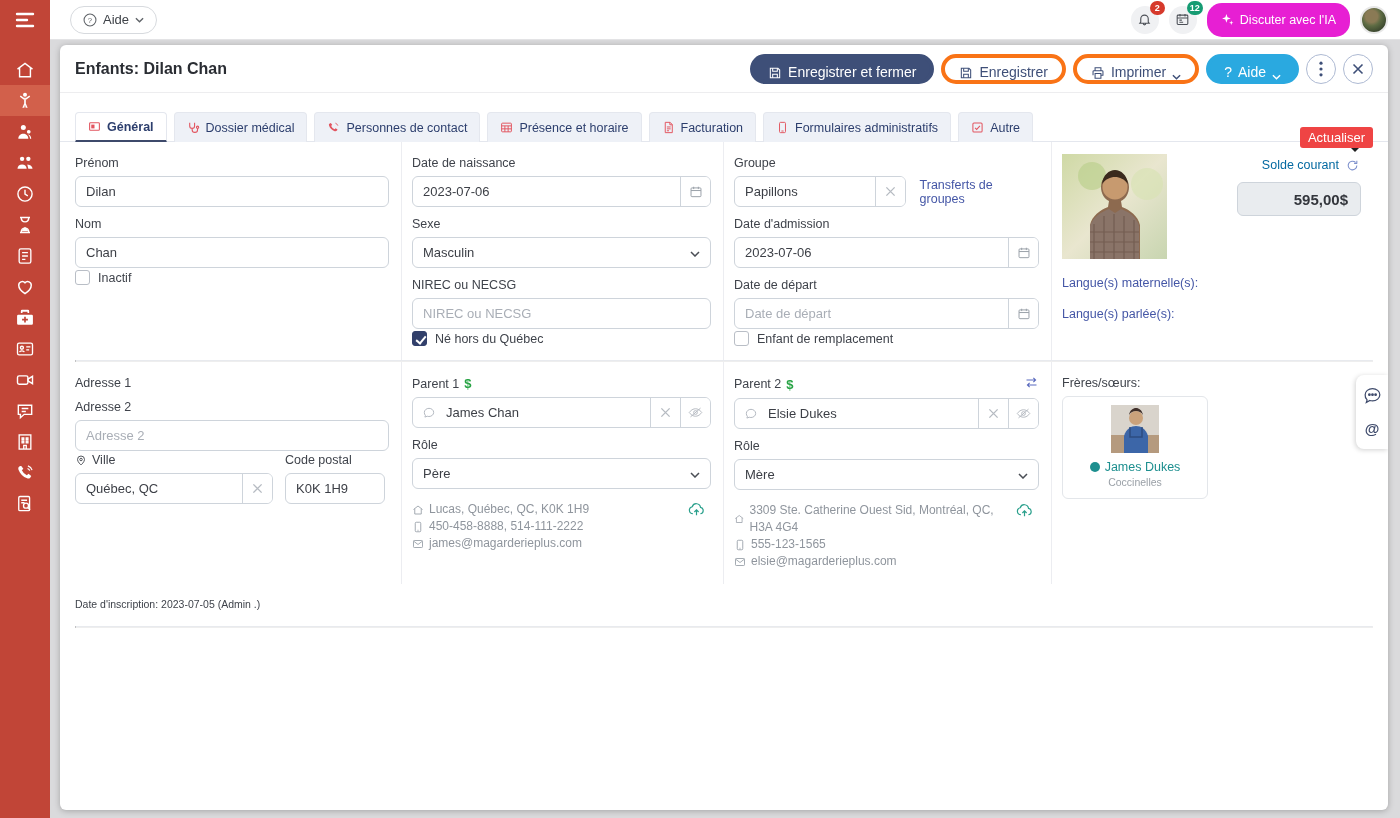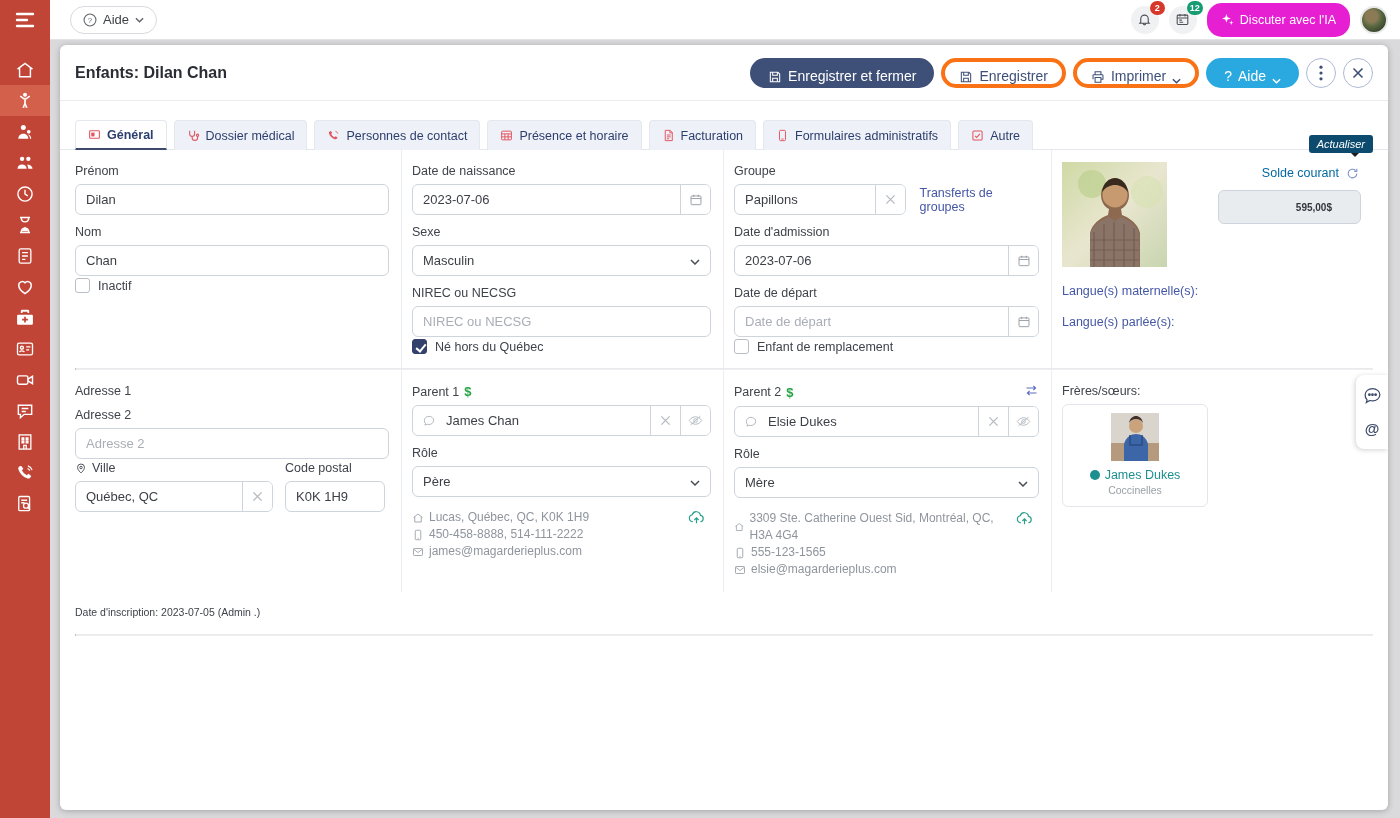--- a/index.html
+++ b/index.html
@@ -20,21 +20,21 @@
   .icon-circle { position:relative; width:28px; height:28px; border-radius:50%; background:#f0f1f3; display:flex; align-items:center; justify-content:center; cursor:pointer; }
   .badge { position:absolute; top:-5px; right:-6px; min-width:15px; height:14px; border-radius:8px; font-size:9px; font-weight:bold; color:#fff; display:flex; align-items:center; justify-content:center; padding:0 3px; }
   .badge.red { background:#d6392b; }
   .badge.green { background:#169c73; }
   .ai-btn { display:flex; align-items:center; gap:6px; background:#e71fd3; color:#fff; border:none; border-radius:15px; height:34px; padding:0 14px; font-size:12.5px; cursor:pointer; }
   .avatar { width:28px; height:28px; border-radius:50%; background:radial-gradient(circle at 40% 35%, #8a7a55 0 28%, #5d6b43 45%, #36422c 80%); border:2px solid #e8e8e8; cursor:pointer; }
 
   
   .page { position:absolute; left:50px; top:40px; width:1350px; height:778px; background:#dadadc; }
   .modal { position:absolute; left:10px; top:5px; right:12px; bottom:8px; background:#fff; border-radius:6px; box-shadow:0 1px 6px rgba(0,0,0,.25); overflow:hidden; }
-  .modal-header { display:flex; align-items:center; padding:16px 15px; height:56px; border-bottom:1px solid #ededef; }
+  .modal-header { display:flex; align-items:center; padding:16px 15px; height:48px; border-bottom:1px solid #ededef; }
   .modal-title { font-size:16px; font-weight:bold; color:#2a2d33; }
   .header-actions { margin-left:auto; display:flex; align-items:center; gap:7px; }
   .btn { display:flex; align-items:flex-end; gap:6px; height:30px; border-radius:16px; padding:0 14px; font-size:14px; cursor:pointer; border:4px solid #f97316; background:#fff; color:#3e4f78; }
   .btn.primary { background:#3e4f78; border-color:#3e4f78; color:#fff; }
   .btn.info { background:#2aa9e0; border-color:#2aa9e0; color:#fff; }
   .btn-round { width:30px; height:30px; border-radius:50%; border:1px solid #aebad3; background:#fff; color:#3e4f78; display:flex; align-items:center; justify-content:center; padding:0; cursor:pointer; }
 
   
   .tabs { display:flex; gap:7px; padding:0 15px; margin-top:18px; border-bottom:1px solid #e4e7ee; }
   .tab { display:flex; align-items:center; gap:6px; height:30px; padding:0 12px; font-size:12.5px; color:#2c3e6d; background:#eef1f7; border:1px solid #e4e7ee; border-bottom:none; border-radius:4px 4px 0 0; cursor:pointer; position:relative; top:1px; }
@@ -75,22 +75,22 @@
   .addr-block { margin-top:12px; font-size:12px; color:#8f959d; line-height:17px; position:relative; padding-right:30px; }
   .addr-line { display:flex; align-items:center; gap:5px; }
   .cloud { position:absolute; right:6px; top:1px; color:#2aa08c; cursor:pointer; }
 
   
   .col4-top { display:flex; }
   .photo { width:105px; height:105px; flex:none; cursor:pointer; }
   .solde-wrap { margin-left:auto; text-align:right; position:relative; }
   .solde-label { font-size:12.5px; color:#0369a1; display:flex; align-items:center; gap:7px; justify-content:flex-end; margin:4px 2px 10px; }
   .refresh { color:#7d90cc; cursor:pointer; display:flex; }
-  .solde-box { width:143px; height:34px; background:#e9ecef; border:1px solid #ced4db; border-radius:6px; display:flex; align-items:center; justify-content:flex-end; padding:0 28px; font-weight:bold; font-size:10px; color:#33363c; }
-  .tooltip { position:absolute; top:-27px; right:-12px; background:#0c4a6e; color:#fff; font-size:11px; padding:3px 8px; border-radius:3px; white-space:nowrap;font-style:italic; }
+  .solde-box { width:124px; height:34px; background:#e9ecef; border:1px solid #ced4db; border-radius:6px; display:flex; align-items:center; justify-content:flex-end; padding:0 12px; font-weight:bold; font-size:15px; color:#33363c; }
+  .tooltip { position:absolute; top:-27px; right:-12px; background:#ef4444; color:#fff; font-size:13px; padding:3px 8px; border-radius:3px; white-space:nowrap; }
   .tooltip::after { content:""; position:absolute; right:14px; bottom:-4px; border:4px solid transparent; border-top-color:#1e1e1f; border-bottom:none; }
   .lang-label { color:#4456a6; font-size:12.5px; margin-top:17px; }
 
   .sibling-card { width:146px; border:1px solid #e3e6ea; border-radius:6px; margin-top:4px; padding:8px 6px 10px; text-align:center; }
   .sibling-photo { width:48px; height:48px; margin:0 auto; }
   .sibling-name { margin-top:7px; font-size:12.5px; color:#1d8f8f; display:flex; align-items:center; justify-content:center; gap:5px; cursor:pointer; }
   .sib-dot { width:10px; height:10px; border-radius:50%; background:#1d8f8f; flex:none; }
   .sibling-group { font-size:10.5px; color:#9aa0a7; margin-top:2px; }
   .comments { width:100%; max-width:306px; height:58px; border:1px solid #ced4db; border-radius:6px; margin-top:14px; padding:7px 10px; font-size:13px; font-family:"Liberation Sans",sans-serif; color:#3c3f46; resize:vertical; }
   .comments::placeholder { color:#a9aeb6; }

